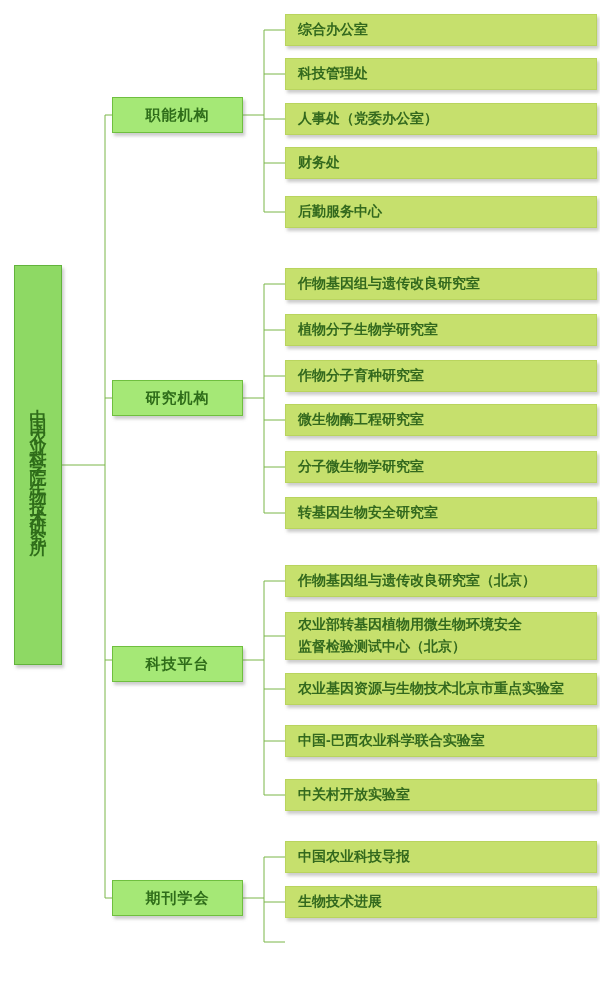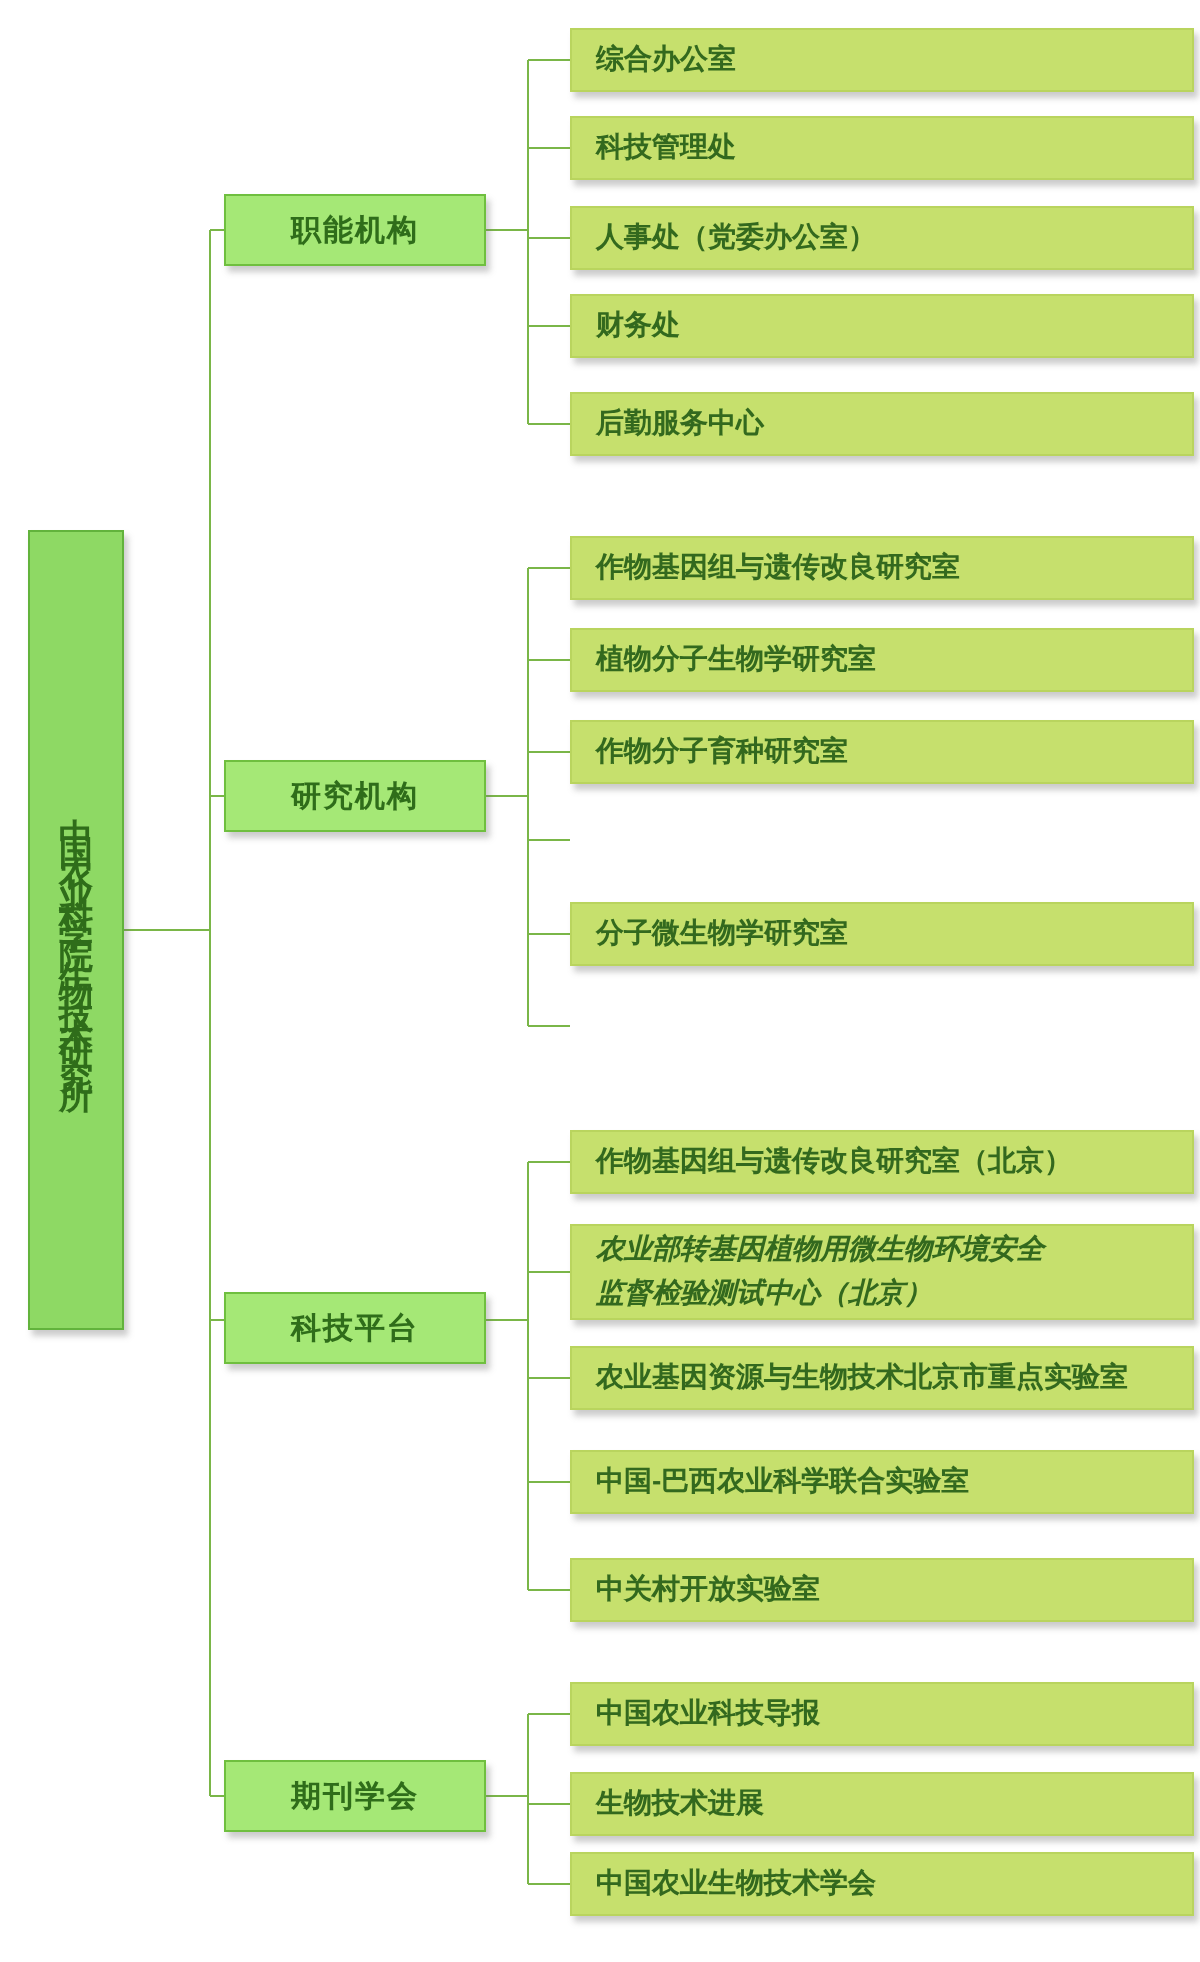--- a/index.html
+++ b/index.html
@@ -42,21 +42,21 @@
   }
   .leaf{
     left:285px;width:312px;height:32px;
     background:#c6e06d;
     border:1px solid #b9d45e;
     padding:0 8px 0 12px;
     font-size:14px;font-weight:bold;
     color:#33691e;
   }
   .leaf.tall{height:48px;line-height:1.55;}
-  .leaf.tall span{display:inline-block;max-width:230px;font-style:italic;}
+  .leaf.tall span{display:inline-block;max-width:230px;}
 </style>
 </head>
 <body>
 
 <div class="canvas">
 
   <svg class="connectors" width="600" height="981" viewBox="0 0 600 981" fill="none" stroke="#7ab648" stroke-width="1">
 
     <path d="M62 465 H105 M105 115 V898"></path>
 
@@ -106,22 +106,28 @@
 
   <div class="box leaf" style="top:268px">
       <span>作物基因组与遗传改良研究室</span>
     </div>
   <div class="box leaf" style="top:314px">
       <span>植物分子生物学研究室</span>
     </div>
   <div class="box leaf" style="top:360px">
       <span>作物分子育种研究室</span>
     </div>
+  <div class="box leaf" style="top:404px">
+      <span>微生物酶工程研究室</span>
+    </div>
   <div class="box leaf" style="top:451px">
       <span>分子微生物学研究室</span>
+    </div>
+  <div class="box leaf" style="top:497px">
+      <span>转基因生物安全研究室</span>
     </div>
 
   <div class="box leaf" style="top:565px">
       <span>作物基因组与遗传改良研究室（北京）</span>
     </div>
   <div class="box leaf tall" style="top:612px">
       <span>农业部转基因植物用微生物环境安全监督检验测试中心（北京）</span>
     </div>
   <div class="box leaf" style="top:673px">
       <span>农业基因资源与生物技术北京市重点实验室</span>
@@ -132,17 +138,14 @@
   <div class="box leaf" style="top:841px">
       <span>中国农业科技导报</span>
     </div>
 
   <div class="box leaf" style="top:779px">
       <span>中关村开放实验室</span>
     </div>
   <div class="box leaf" style="top:886px">
       <span>生物技术进展</span>
     </div>
-  <div class="box leaf" style="top:926px">
-      <span>中国农业生物技术学会</span>
-    </div>
 
 </div>
 
 </body></html>

